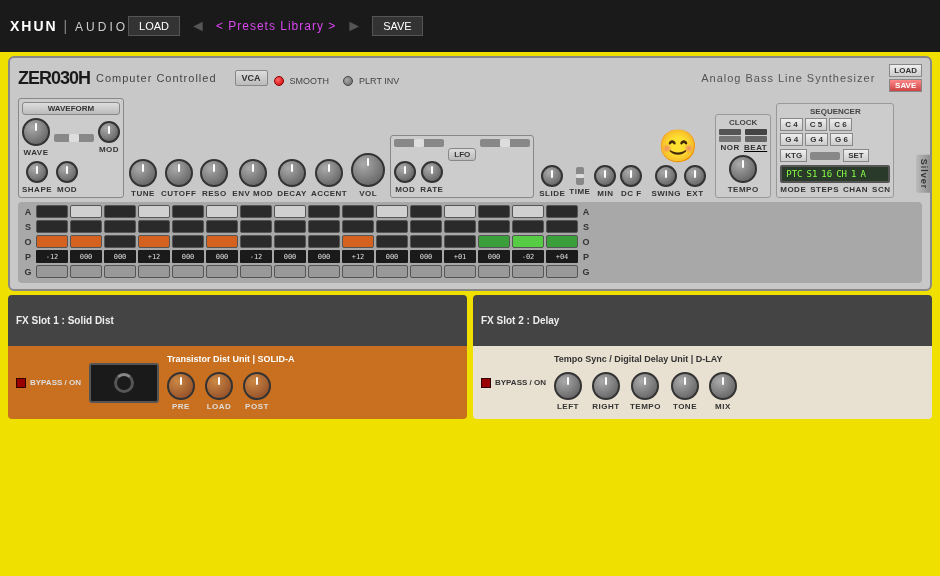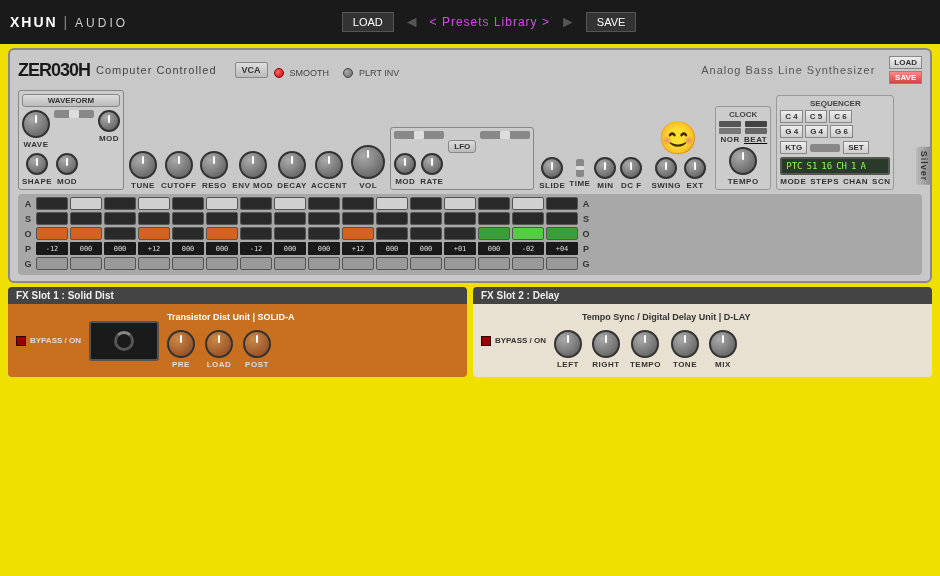--- a/index.html
+++ b/index.html
@@ -9,24 +9,24 @@
       background: #f0e000;
       font-family: Arial, sans-serif;
       overflow: hidden;
       display: flex;
       flex-direction: column;
     }
 
     
     .top-bar {
       background: #1a1a1a;
-      height: 44px;
-      display: flex;
-      align-items: center;
-      justify-content: space-between;
+      height: 52px;
+      display: flex;
+      align-items: center;
+      justify-content: flex-start;
       padding: 0 10px;
       flex-shrink: 0;
     }
     .top-bar-logo {
       color: white;
       font-size: 14px;
       font-weight: bold;
       letter-spacing: 2px;
     }
     .top-bar-logo span { color: #aaa; font-weight: normal; }
@@ -189,21 +189,21 @@
     .fx-slot {
       flex: 1;
       border-radius: 4px;
       overflow: hidden;
     }
 
     .fx-slot-header {
       background: #444;
       color: #eee;
       font-size: 10px;
-      padding: 3px 8px;
+      padding: 20px 8px;
       font-weight: bold;
     }
 
     .fx-slot-body {
       padding: 8px;
       display: flex;
       align-items: center;
       gap: 8px;
     }
 
@@ -215,21 +215,20 @@
       background: #e8e0d0;
     }
 
     .fx-unit-label {
       font-size: 11px;
       font-weight: bold;
       color: #fff;
     }
     .fx-unit-label-dark {
       color: #333;
-      margin-left: 28px;
     }
 
     .bypass-section {
       display: flex;
       align-items: center;
       gap: 4px;
     }
 
     .bypass-led {
       width: 10px; height: 10px;
@@ -438,21 +437,21 @@
         <button class="ls-btn ls-btn-red">SAVE</button>
       </div>
 
       <div class="silver-badge">Silver</div>
     </div>
 
     <div style="display:flex;align-items:flex-end;gap:5px;">
 
       <div style="border:1px solid #888;border-radius:3px;padding:3px;background:#ccc;">
         <div class="section-label-box" style="margin-bottom:3px;">WAVEFORM</div>
-        <div style="display:flex;gap:4px;align-items:flex-start;">
+        <div style="display:flex;gap:4px;align-items:center;">
           <div class="knob-group">
             <div class="knob"></div>
             <span class="knob-label">WAVE</span>
           </div>
           <div style="display:flex;flex-direction:column;gap:2px;">
             <div style="width:40px;height:8px;background:#888;border-radius:2px;position:relative;">
               <div style="width:10px;height:8px;background:#ddd;position:absolute;left:15px;border-radius:1px;"></div>
             </div>
           </div>
           <div class="knob-group">

